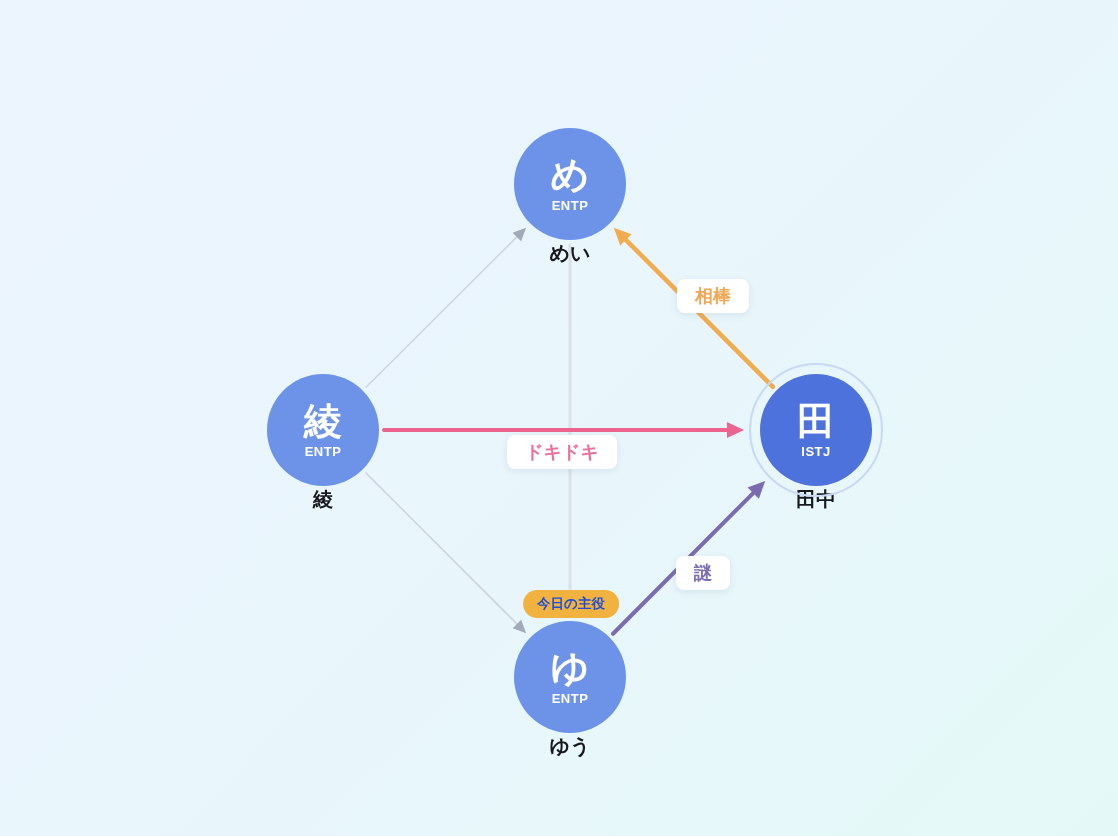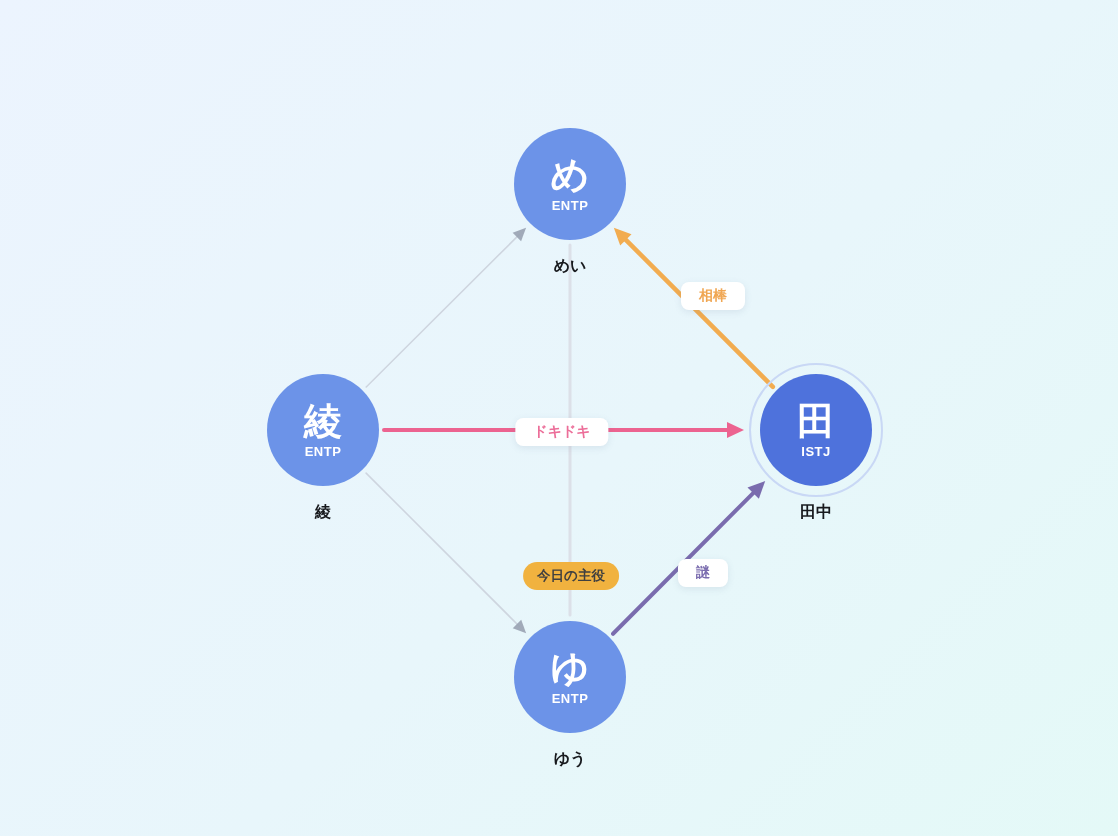--- a/index.html
+++ b/index.html
@@ -56,35 +56,34 @@
     font-weight: 700;
     line-height: 1;
   }
   .circle .mbti {
     font-size: 13px;
     font-weight: 700;
     letter-spacing: 0.5px;
     margin-top: 4px;
   }
   .node .name {
-    margin-top: 16px;
-    font-size: 16px;
+    font-size: 20px;
     font-weight: 700;
     color: #17191D;
     white-space: nowrap;
     text-align: right;
   }
   
   .chip {
     position: absolute;
     transform: translate(-50%, -50%);
     background: #ffffff;
     border-radius: 8px;
     padding: 5px 18px;
-    font-size: 14px;
+    font-size: 18px;
     font-weight: 700;
     white-space: nowrap;
     box-shadow: 0 2px 7px rgba(100, 120, 150, 0.14);
     z-index: 5;
   }
   
   .badge {
     position: absolute;
     transform: translate(-50%, -50%);
     border-radius: 14px;
@@ -139,19 +138,19 @@
   </div>
 
   <div class="node" style="left: 570px; top: 677px;">
     <div class="circle" style="background: rgb(108, 147, 232);">
       <span class="char">ゆ</span>
       <span class="mbti">ENTP</span>
     </div>
     <div class="name">ゆう</div>
   </div>
 
-  <div class="badge" style="left: 571px; top: 576px; background: rgb(241, 178, 63); color: #404040;">今日の主役</div>
+  <div class="badge" style="left: 571px; top: 604px; background: rgb(241, 178, 63); color: #1d4ed8;">今日の主役</div>
 
-  <div class="chip" style="left: 562px; top: 432px; color: rgb(236, 110, 153);">ドキドキ</div>
+  <div class="chip" style="left: 562px; top: 452px; color: rgb(236, 110, 153);">ドキドキ</div>
   <div class="chip" style="left: 713px; top: 296px; color: rgb(240, 166, 82);">相棒</div>
   <div class="chip" style="left: 703px; top: 573px; color: rgb(123, 109, 175);">謎</div>
 
 </div>
 
 </body></html>

